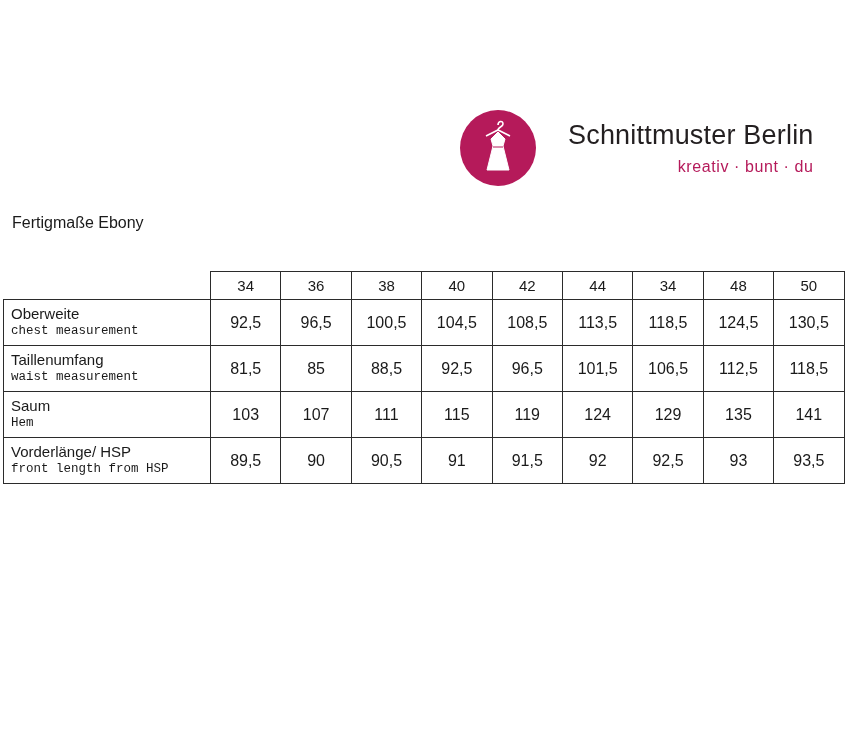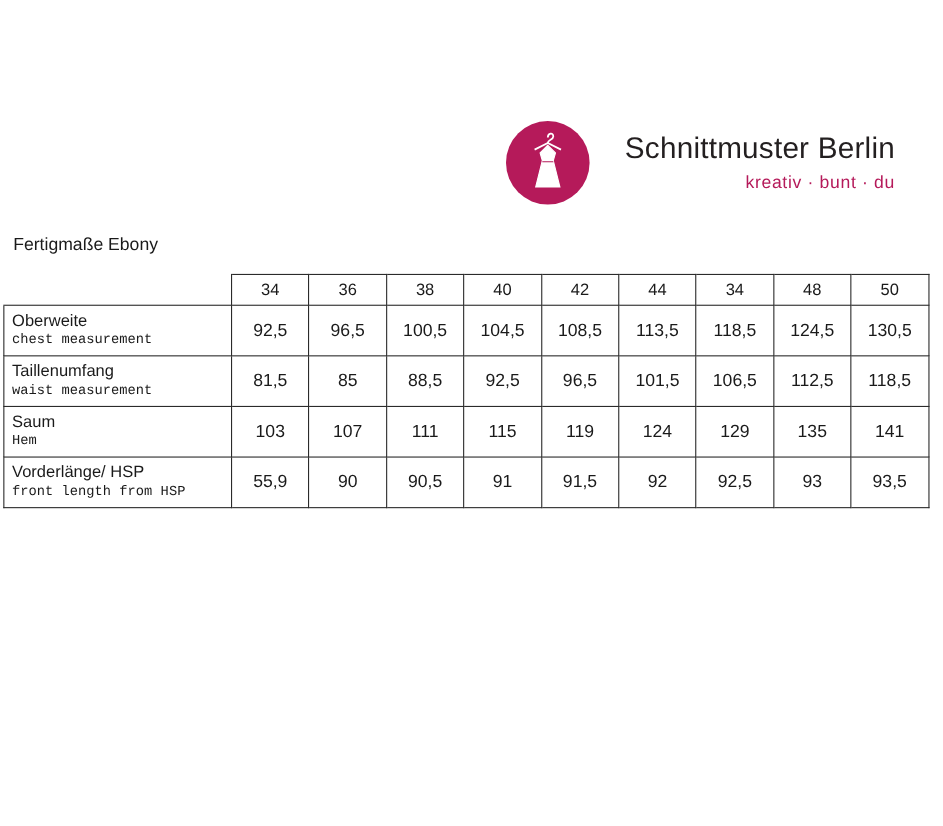--- a/index.html
+++ b/index.html
@@ -65,21 +65,21 @@
     left: 12px;
     top: 214px;
     font-size: 16px;
     color: #1a1a1a;
   }
 
   
   .size-table {
     position: absolute;
     left: 3px;
-    top: 249px;
+    top: 271px;
     border-collapse: collapse;
     width: 841px;
     table-layout: fixed;
     padding-left: 47px;
   }
   .size-table td, .size-table th {
     border: 1px solid #2b2b2b;
     padding: 0;
     font-weight: normal;
   }
@@ -215,21 +215,21 @@
         <td class="val">124</td>
         <td class="val">129</td>
         <td class="val">135</td>
         <td class="val">141</td>
       </tr>
       <tr class="data-row">
         <td class="label">
           <span class="de">Vorderlänge/ HSP</span>
           <span class="en">front length from HSP</span>
         </td>
-        <td class="val">55,9</td>
+        <td class="val">89,5</td>
         <td class="val">90</td>
         <td class="val">90,5</td>
         <td class="val">91</td>
         <td class="val">91,5</td>
         <td class="val">92</td>
         <td class="val">92,5</td>
         <td class="val">93</td>
         <td class="val">93,5</td>
       </tr>
     </tbody>

